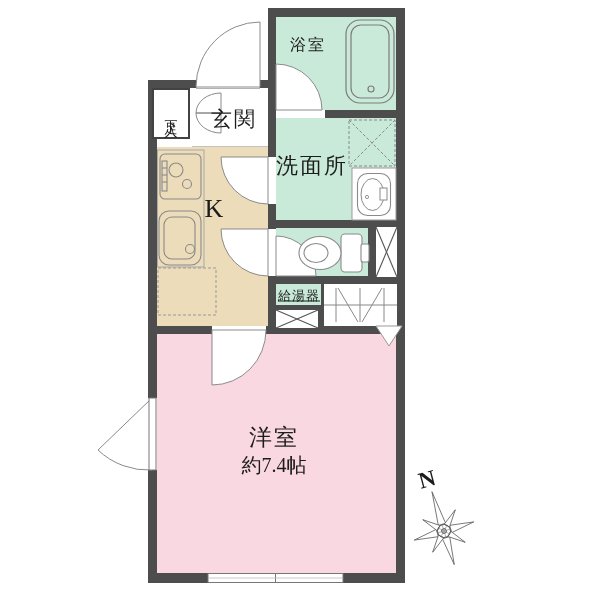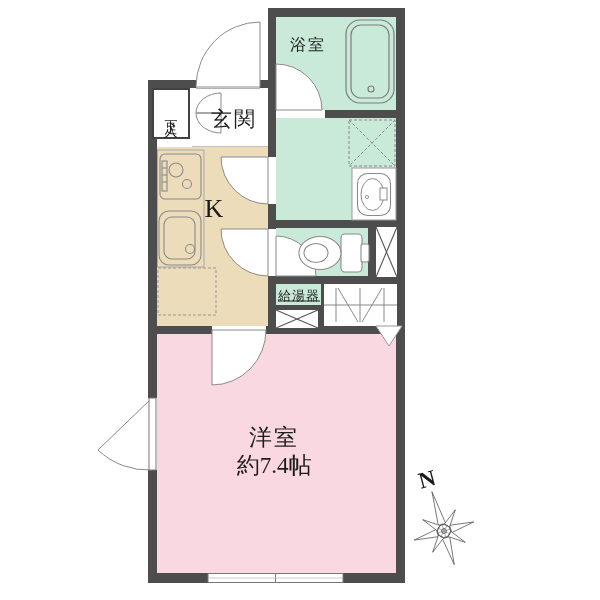--- a/index.html
+++ b/index.html
@@ -161,17 +161,18 @@
       </g>
       <circle r="6.5" fill="none" stroke="#555" stroke-width="0.9"></circle>
       <circle r="2.4" fill="none" stroke="#555" stroke-width="0.9"></circle>
     </g>
   </svg>
 
   <div class="lbl" style="left:308px;top:45px;font-size:16px;">浴室</div>
   <div class="lbl" style="left:234px;top:112px;font-size:21px;margin-top:7px;">玄関</div>
   <div class="lbl vert" style="left:171px;top:113px;font-size:13px;">下足入</div>
   <div class="lbl" style="left:214px;top:209px;font-size:26px;letter-spacing:0;">K</div>
+  <div class="lbl" style="left:312px;top:166px;font-size:22px;">洗面所</div>
   <div class="lbl" style="left:299px;top:295px;font-size:13px;letter-spacing:1px;text-decoration:underline;">給湯器</div>
   <div class="lbl" style="left:274px;top:437px;font-size:23px;">洋室</div>
-  <div class="lbl" style="left:274px;top:465px;font-size:23px;letter-spacing:0;">約7.4帖</div>
+  <div class="lbl" style="left:274px;top:465px;font-size:20px;letter-spacing:0;">約7.4帖</div>
   <div class="lbl" style="left:428px;top:479px;font-size:23px;font-weight:bold;transform:translate(-50%,-50%) rotate(-15deg);">N</div>
 </div>
 
 </body></html>

